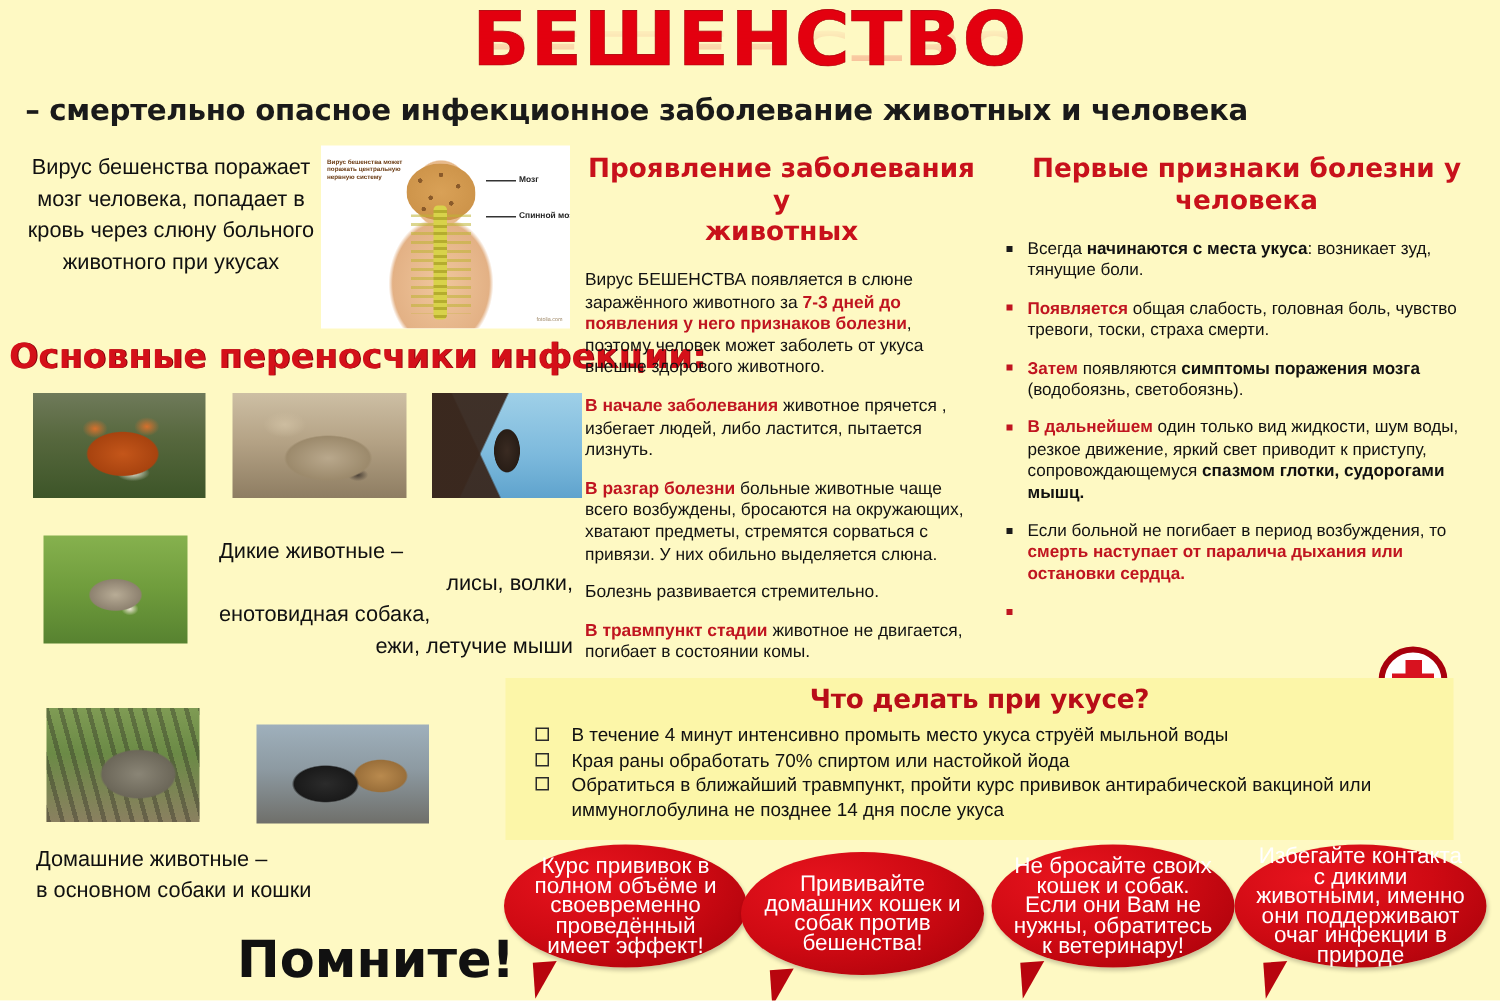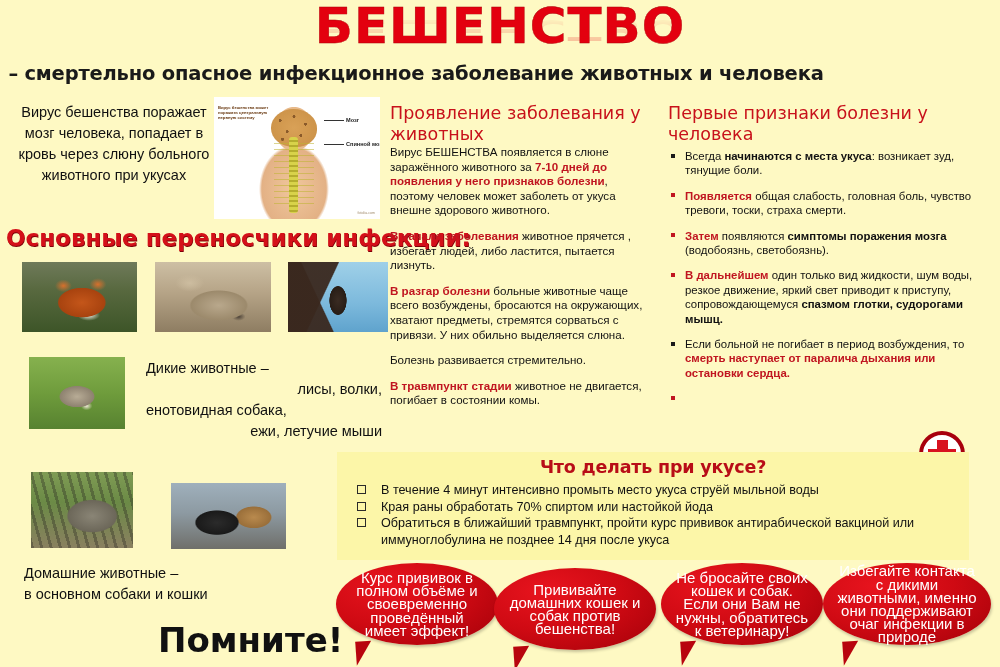--- a/index.html
+++ b/index.html
@@ -23,21 +23,21 @@
     position: absolute; left: 0; top: 44px; width: 1000px;
     font-size: 50px; font-weight: bold; color: #e3000f;
     font-family: "DejaVu Sans", sans-serif;
     letter-spacing: 1px; line-height: 52px; text-align: center;
     transform: scaleY(-0.55); transform-origin: top center;
     opacity: 0.28;
     -webkit-mask-image: linear-gradient(to top, rgba(0,0,0,0), rgba(0,0,0,0.85));
     mask-image: linear-gradient(to top, rgba(0,0,0,0), rgba(0,0,0,0.85));
   }
   .subtitle {
-    position: absolute; left: 0; top: 62px; width: 832px; text-align: center;
+    position: absolute; left: 0; top: 62px; width: 832px; text-align: right;
     font-size: 19.5px; font-weight: bold; color: #1a1a1a;
     font-family: "DejaVu Sans", sans-serif; letter-spacing: -0.2px;
   }
 
   
   .intro-text {
     position: absolute; left: 18px; top: 102px; width: 192px;
     text-align: center; font-size: 14.5px; line-height: 21px; color: #111;
   }
   .anatomy {
@@ -135,22 +135,22 @@
       radial-gradient(ellipse 26px 16px at 72% 52%, #b98a4e 0%, #9a6f3a 65%, rgba(0,0,0,0) 70%),
       linear-gradient(to bottom, #9fb0bc 0%, #8d9aa2 45%, #6f6f6a 100%);
   }
   .caption {
     position: absolute; font-size: 14.5px; line-height: 21px; color: #111;
   }
 
   
   .col-mid { position: absolute; left: 390px; top: 103px; width: 262px; }
   .col-head {
-    text-align: left; font-size: 17.5px; font-weight: normal; color: #c8111b;
-    font-family: "DejaVu Sans", sans-serif; line-height: 21px; margin-bottom: 0;
+    text-align: center; font-size: 17.5px; font-weight: bold; color: #c8111b;
+    font-family: "DejaVu Sans", sans-serif; line-height: 21px; margin-bottom: 14px;
   }
   .mid-p { font-size: 11.6px; line-height: 14.6px; color: #111; margin-bottom: 11px; text-align: left; }
   .r { color: #c01520; font-weight: bold; }
   .b { font-weight: bold; color: #111; }
 
   
   .col-right { position: absolute; left: 668px; top: 103px; width: 326px; }
   .bullet-list { list-style: none; margin-top: 4px; }
   .bullet-li {
     position: relative; padding-left: 17px; font-size: 11.4px; line-height: 14.4px;
@@ -258,21 +258,21 @@
 
   <div class="remember">Помните!</div>
 
   <div class="col-mid">
     <div class="col-head">
       <span>Проявление заболевания у</span><br>
       <span>животных</span>
     </div>
 
     <p class="mid-p">
-      <span>Вирус БЕШЕНСТВА появляется в слюне заражённого животного за </span><span class="r">7-10 дней до появления у него признаков болезни</span><span>, поэтому человек может заболеть от укуса внешне здорового животного.</span>
+      <span>Вирус БЕШЕНСТВА появляется в слюне заражённого животного за </span><span class="r">7-3 дней до появления у него признаков болезни</span><span>, поэтому человек может заболеть от укуса внешне здорового животного.</span>
     </p>
 
     <p class="mid-p">
       <span class="r">В начале заболевания</span><span> животное прячется , избегает людей, либо ластится, пытается лизнуть.</span>
     </p>
 
     <p class="mid-p">
       <span class="r">В разгар болезни</span><span> больные животные чаще всего возбуждены, бросаются на окружающих, хватают предметы, стремятся сорваться с привязи. У них обильно выделяется слюна.</span>
     </p>
 

